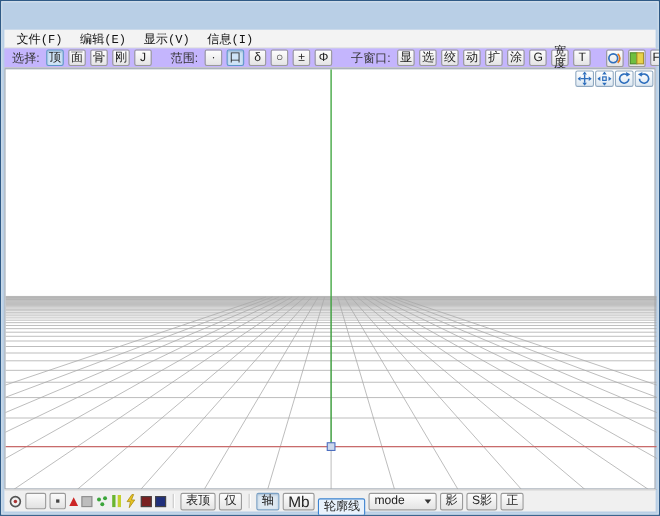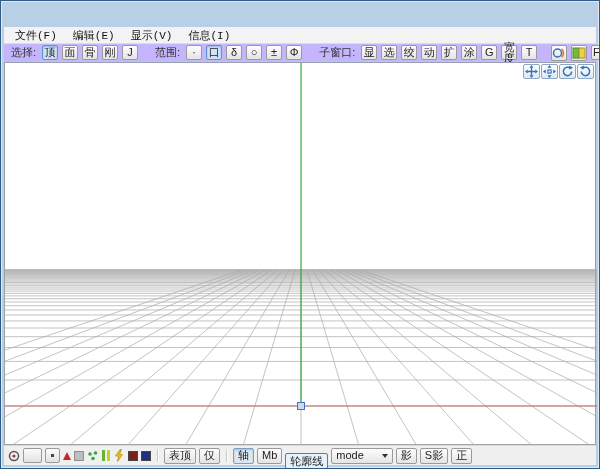--- a/index.html
+++ b/index.html
@@ -88,21 +88,21 @@
     border: 1px solid #9a9a9a; border-radius: 2px; position: relative; }
   .dot-btn::after { content:""; position:absolute; left:5px; top:5px; width:3px; height:3px; background:#444; }
   .red-tri { width: 0; height: 0; border-left: 4.5px solid transparent; border-right: 4.5px solid transparent;
     border-bottom: 8px solid #cc2525; display: inline-block; }
   .gray-chip { width: 10px; height: 10px; background: #bdbdbd; border: 1px solid #8e8e8e; display: inline-block; }
   .bars { display: inline-flex; gap: 2px; align-items: flex-end; }
   .bar1 { width: 3px; height: 11px; background: #69b52f; }
   .bar2 { width: 3px; height: 11px; background: #c4cf2e; }
   .swatch-red { width: 10px; height: 10px; background: #7a1f1f; border: 1px solid #444; display: inline-block; }
   .swatch-navy { width: 10px; height: 10px; background: #20307c; border: 1px solid #444; display: inline-block; }
-  .mb-text { font-size: 11px; }
+  .mb-text { font-size: 14px; }
 </style>
 </head>
 <body>
 
 <div class="window">
 
 
   <div class="menubar">
     <div class="menu-item">文件(F)</div>
     <div class="menu-item">编辑(E)</div>

